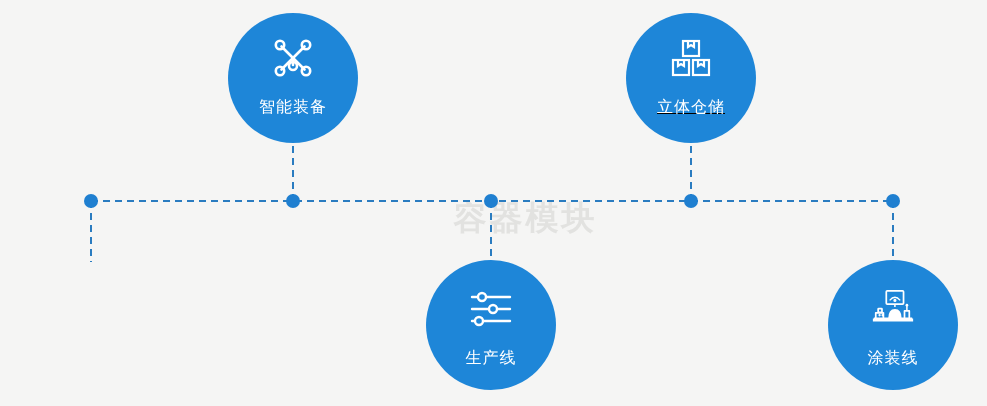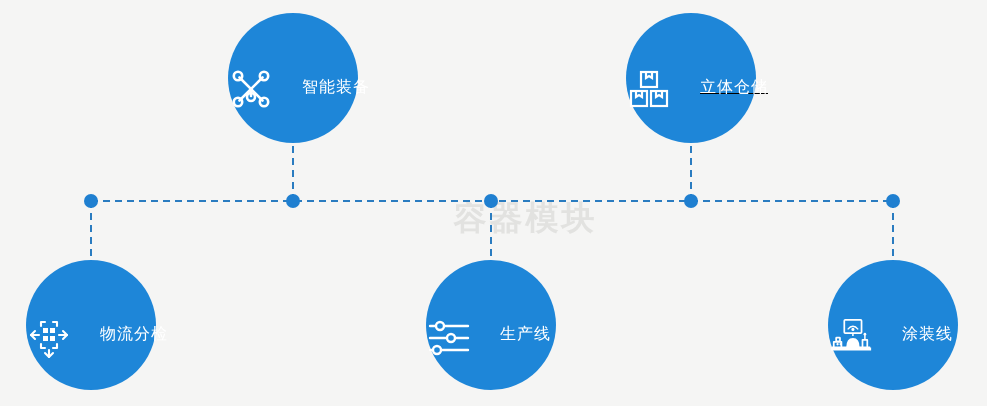--- a/index.html
+++ b/index.html
@@ -54,25 +54,24 @@
   }
   
   .node-circle {
     position: absolute;
     width: 130px;
     height: 130px;
     margin-left: -65px;
     border-radius: 50%;
     background: #1e86d8;
     display: flex;
-    flex-direction: row;
+    flex-direction: column;
     align-items: center;
     justify-content: flex-start;
     box-sizing: border-box;
-    gap: 28px;
   }
   .node-circle .icon-wrap {
     width: 46px;
     height: 46px;
     display: flex;
     align-items: center;
     justify-content: center;
   }
   .node-circle .node-label {
     color: #ffffff;
@@ -143,46 +142,20 @@
         <rect x="5" y="25" width="16" height="15"></rect>
         <path d="M10 25 L10 31 L13 29 L16 31 L16 25"></path>
 
         <rect x="25" y="25" width="16" height="15"></rect>
         <path d="M30 25 L30 31 L33 29 L36 31 L36 25"></path>
       </svg>
     </span>
     <span class="node-label">立体仓储</span>
   </div>
 
-  <div class="node-circle bottom-circle" style="left:91px; top:260px;">
-    <span class="icon-wrap">
-      <svg width="46" height="46" viewBox="0 0 46 46" fill="none" stroke="#ffffff" stroke-width="2.1" stroke-linecap="round" stroke-linejoin="round">
-
-        <path d="M15 11 L15 7 L19 7"></path>
-        <path d="M27 7 L31 7 L31 11"></path>
-        <path d="M15 29 L15 33 L19 33"></path>
-        <path d="M27 33 L31 33 L31 29"></path>
-
-        <rect x="17" y="13" width="5" height="5" fill="#ffffff" stroke="none"></rect>
-        <rect x="24" y="13" width="5" height="5" fill="#ffffff" stroke="none"></rect>
-        <rect x="17" y="21" width="5" height="5" fill="#ffffff" stroke="none"></rect>
-        <rect x="24" y="21" width="5" height="5" fill="#ffffff" stroke="none"></rect>
-
-        <path d="M13 20 L5 20" stroke-width="2.1"></path>
-        <path d="M9 16 L5 20 L9 24"></path>
-
-        <path d="M33 20 L41 20" stroke-width="2.1"></path>
-        <path d="M37 16 L41 20 L37 24"></path>
-
-        <path d="M23 35 L23 42" stroke-width="2.1"></path>
-        <path d="M19 38 L23 42 L27 38"></path>
-      </svg>
-    </span>
-    <span class="node-label">物流分检</span>
-  </div>
 
   <div class="node-circle bottom-circle" style="left:491px; top:260px;">
     <span class="icon-wrap">
       <svg width="46" height="46" viewBox="0 0 46 46" fill="none" stroke="#ffffff" stroke-width="2.4" stroke-linecap="round">
         <line x1="4" y1="11" x2="42" y2="11"></line>
         <circle cx="14" cy="11" r="4.0" fill="#1e86d8"></circle>
         <line x1="4" y1="23" x2="42" y2="23"></line>
         <circle cx="25" cy="23" r="4.0" fill="#1e86d8"></circle>
         <line x1="4" y1="35" x2="42" y2="35"></line>
         <circle cx="11" cy="35" r="4.0" fill="#1e86d8"></circle>

